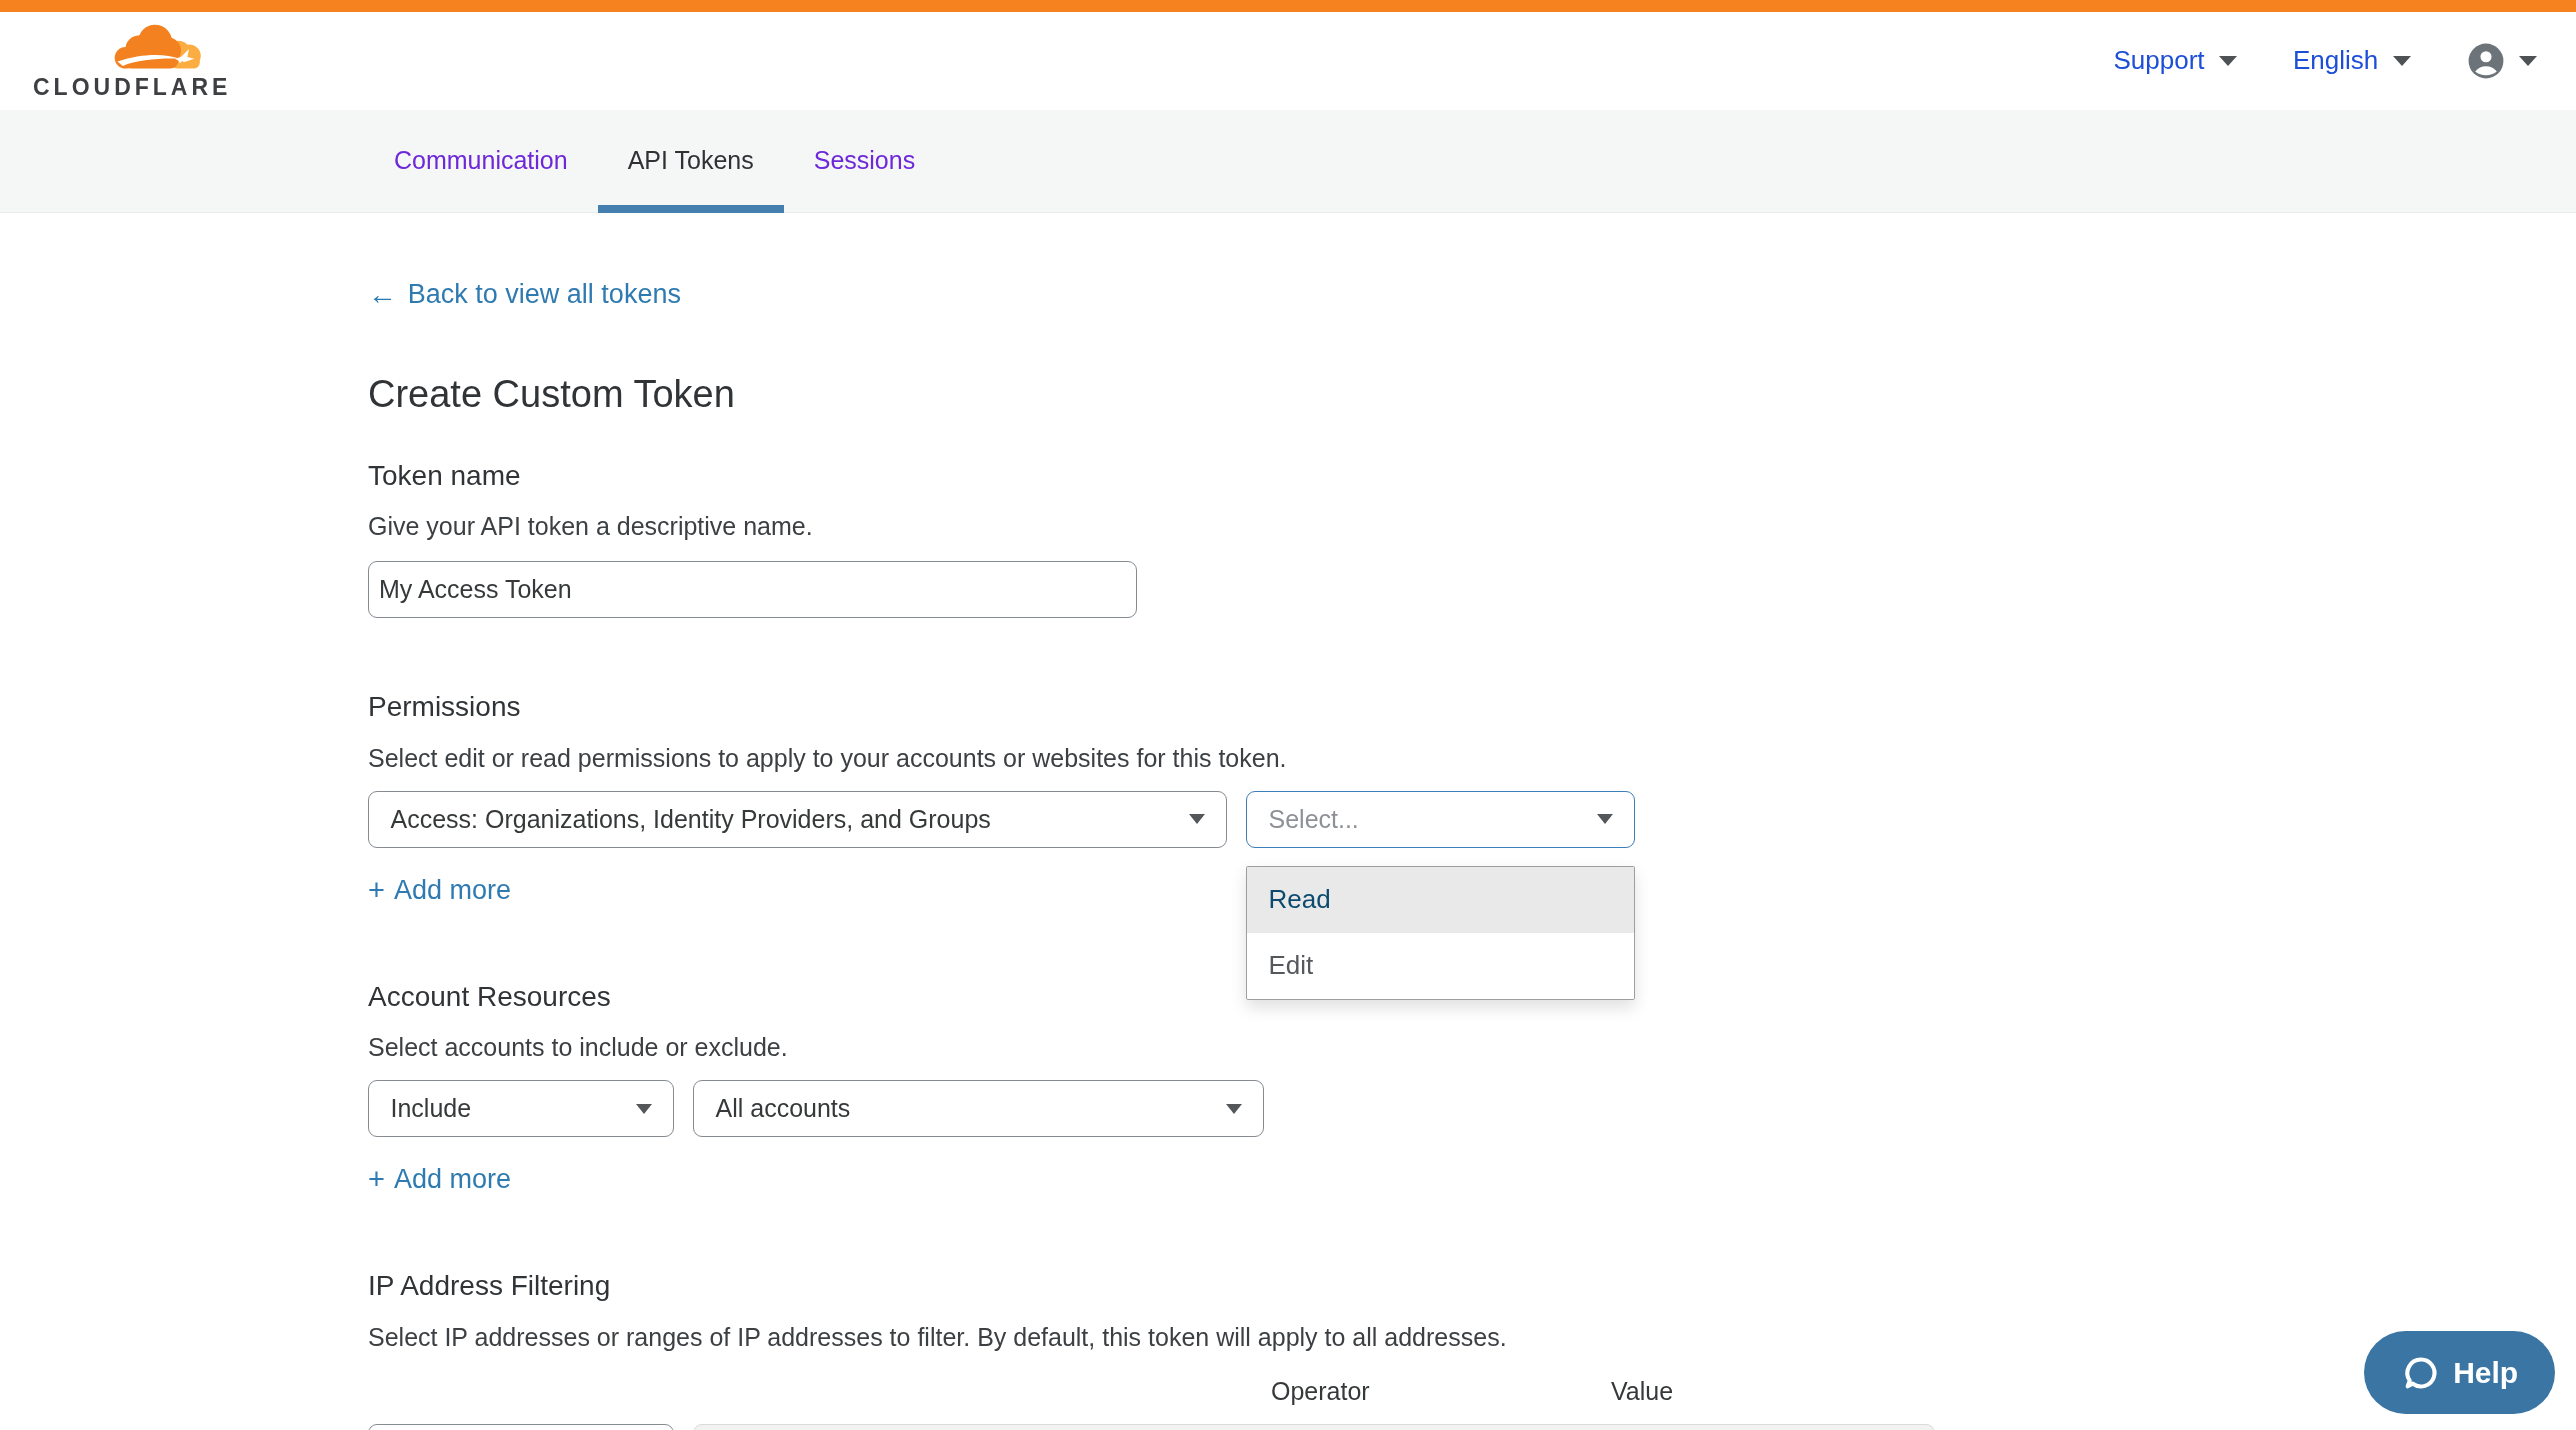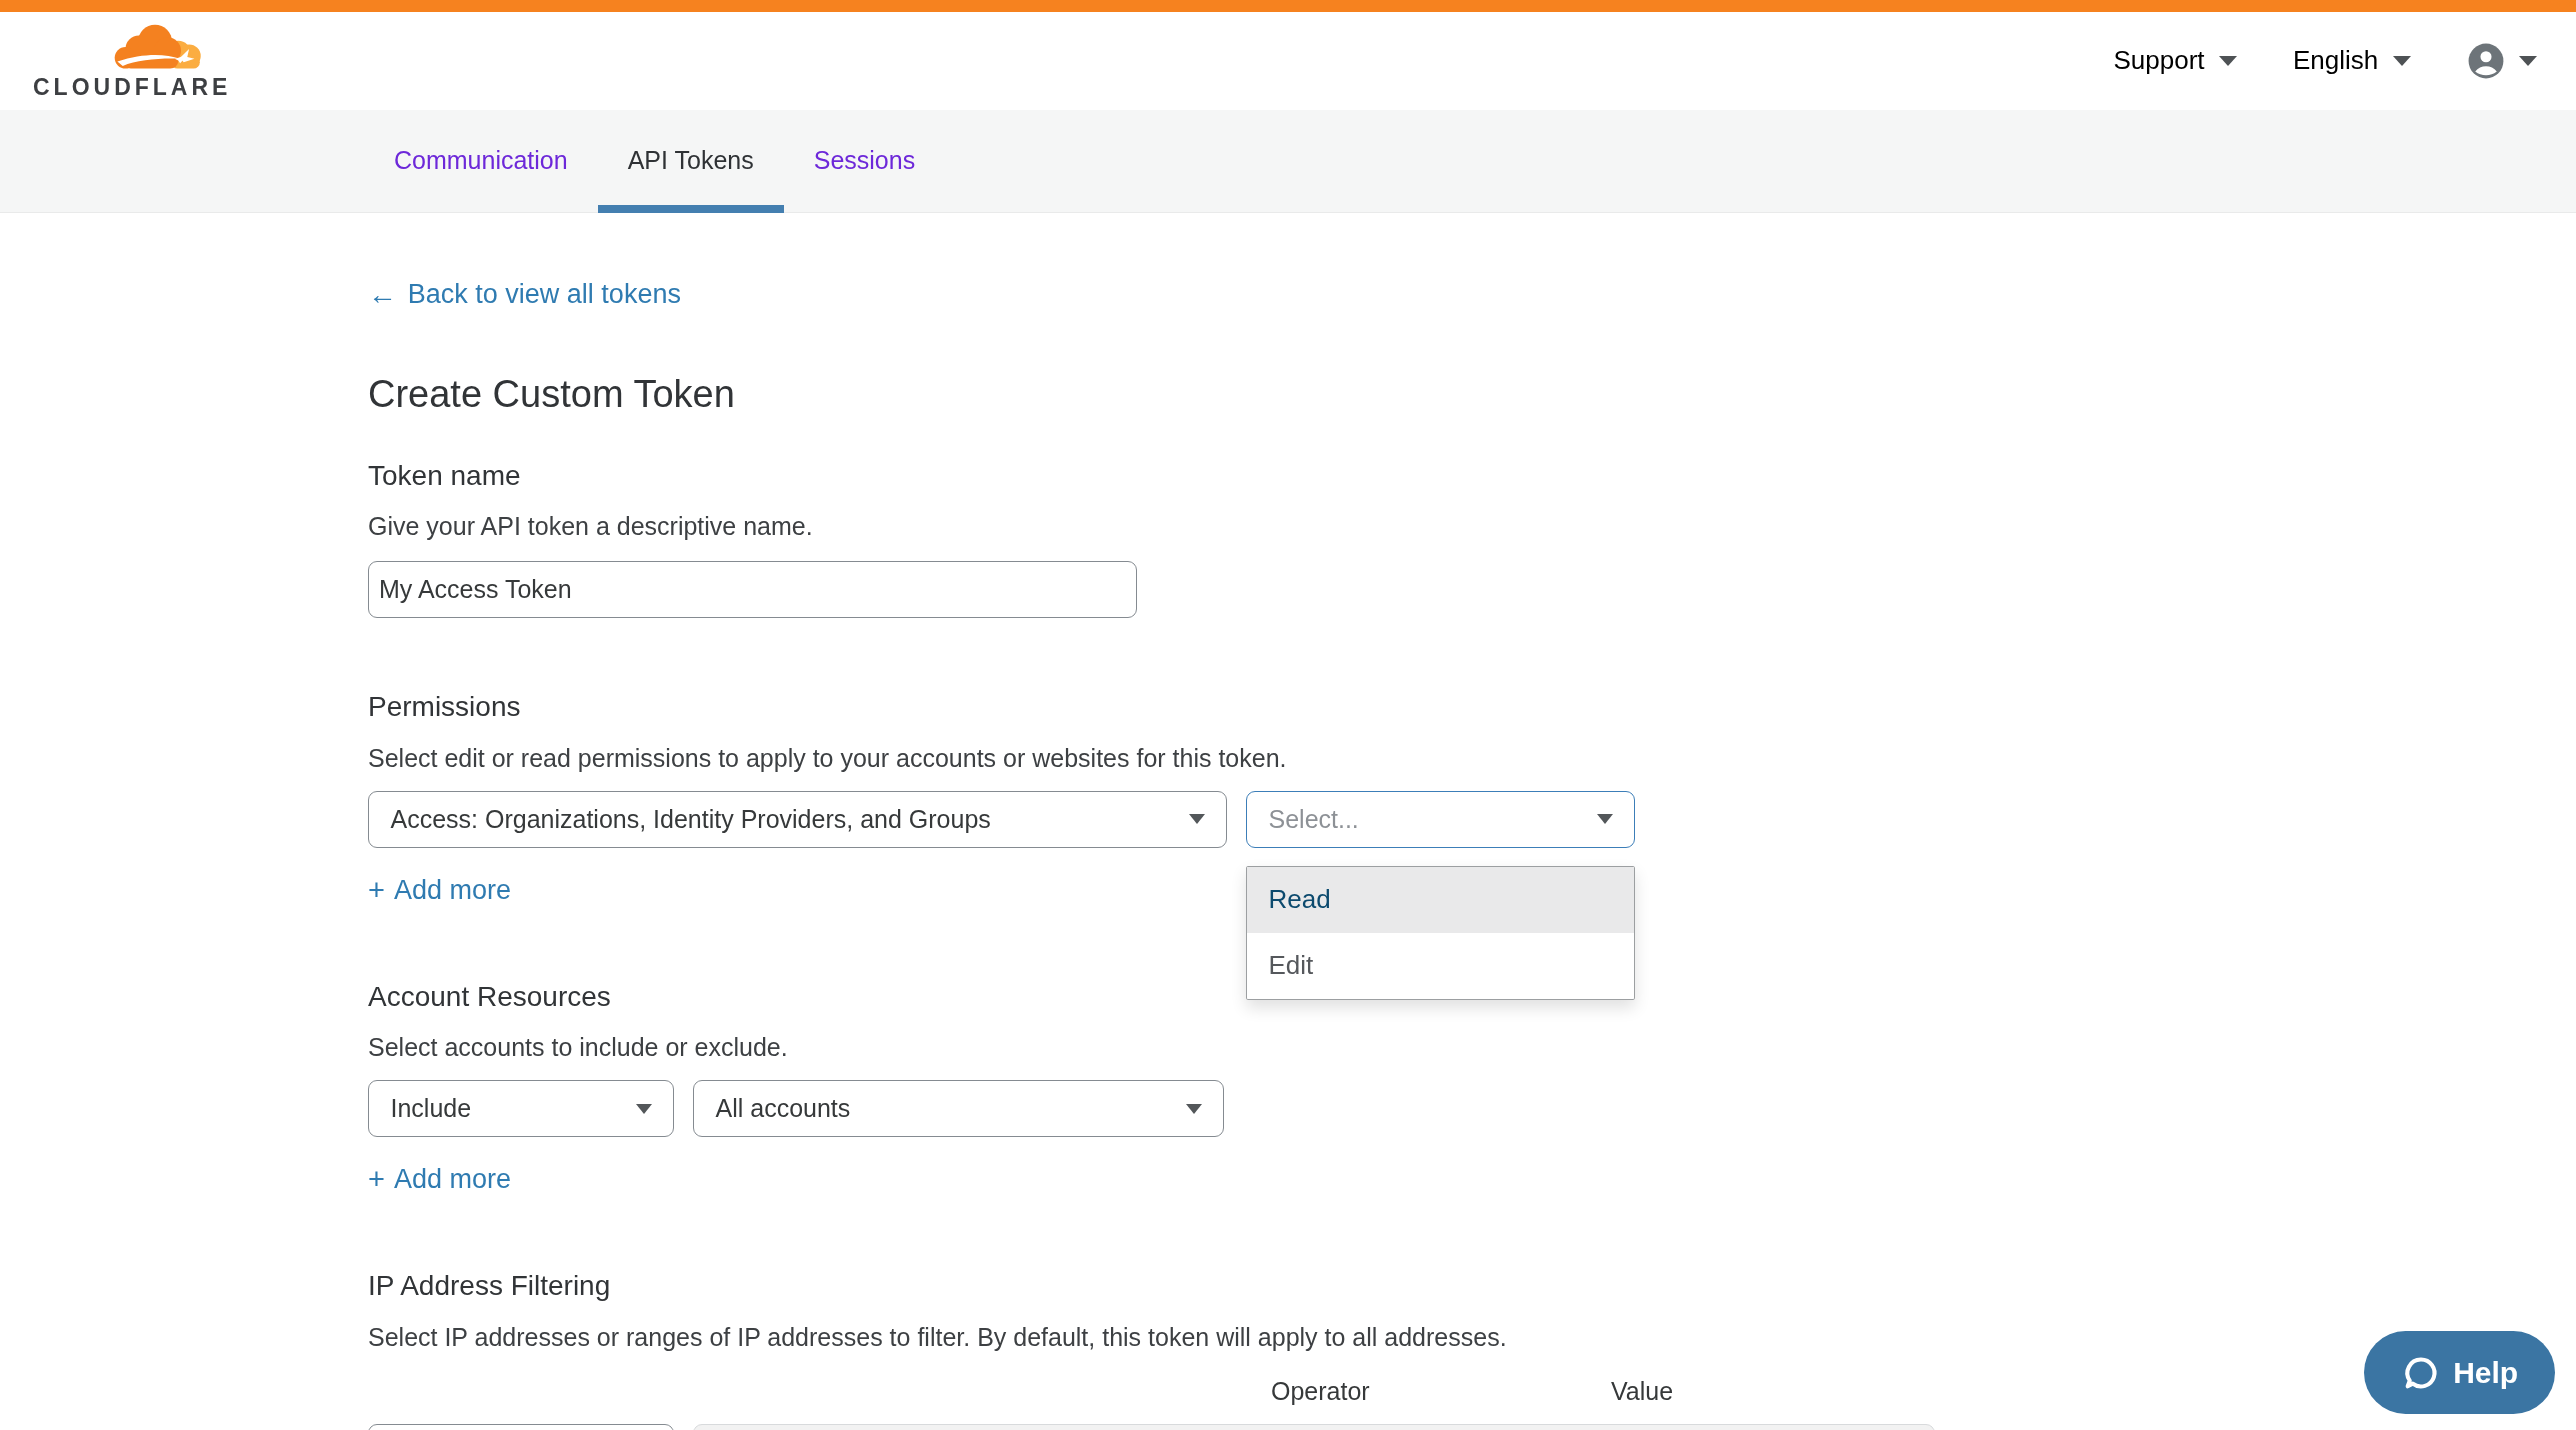--- a/index.html
+++ b/index.html
@@ -16,21 +16,21 @@
     display: flex; align-items: center; justify-content: space-between;
     padding: 0 39px 0 33px;
   }
   .logo { display: flex; flex-direction: column; align-items: flex-start; cursor: pointer; justify-content: center; }
   .logo-cloud { margin-left: 79px; margin-bottom: 1.8px; }
   .logo-word {
     font-weight: 700; font-size: 23px; letter-spacing: 4px; color: #3d3f42;
     line-height: 1;
   }
   .header-right { display: flex; align-items: center; gap: 56px; }
-  .header-menu { display: flex; align-items: center; gap: 14.4px; cursor: pointer; font-size: 26px; color: #000000; }
+  .header-menu { display: flex; align-items: center; gap: 14.4px; cursor: pointer; font-size: 26px; color: #1d4ed8; }
   .caret {
     width: 0; height: 0;
     border-left: 9px solid transparent; border-right: 9px solid transparent;
     border-top: 10.8px solid #4e5255;
     display: inline-block;
   }
   .caret.small {
     border-left: 8px solid transparent; border-right: 8px solid transparent;
     border-top: 10px solid #53575a;
   }
@@ -72,21 +72,21 @@
     height: 57px; border: 1.8px solid #858b91; border-radius: 9px; background: #fff;
     display: flex; align-items: center; justify-content: space-between;
     padding: 0 21.5px; cursor: pointer; font-size: 25px; color: #36393a;
   }
   .select .placeholder { color: #8d9196; }
   .select.focused { border-color: #3c7eb8; }
   .w-scope { width: 390px; }
   .w-resource { width: 859px; }
   .w-level { width: 389px; }
   .w-include { width: 306px; }
-  .w-accounts { width: 531px; }
+  .w-accounts { width: 571px; }
   .w-operator { width: 306px; }
   .level-wrap { position: relative; }
   .menu {
     position: absolute; top: 75px; left: 0; width: 389px;
     background: #fff; border: 0.9px solid #9c9fa1; border-radius: 1.8px;
     box-shadow: 0 7.2px 16px rgba(0,0,0,0.12); z-index: 5;
   }
   .menu-option {
     height: 66px; display: flex; align-items: center; padding: 0 21.5px;
     font-size: 26px; color: #55585c; cursor: pointer;

